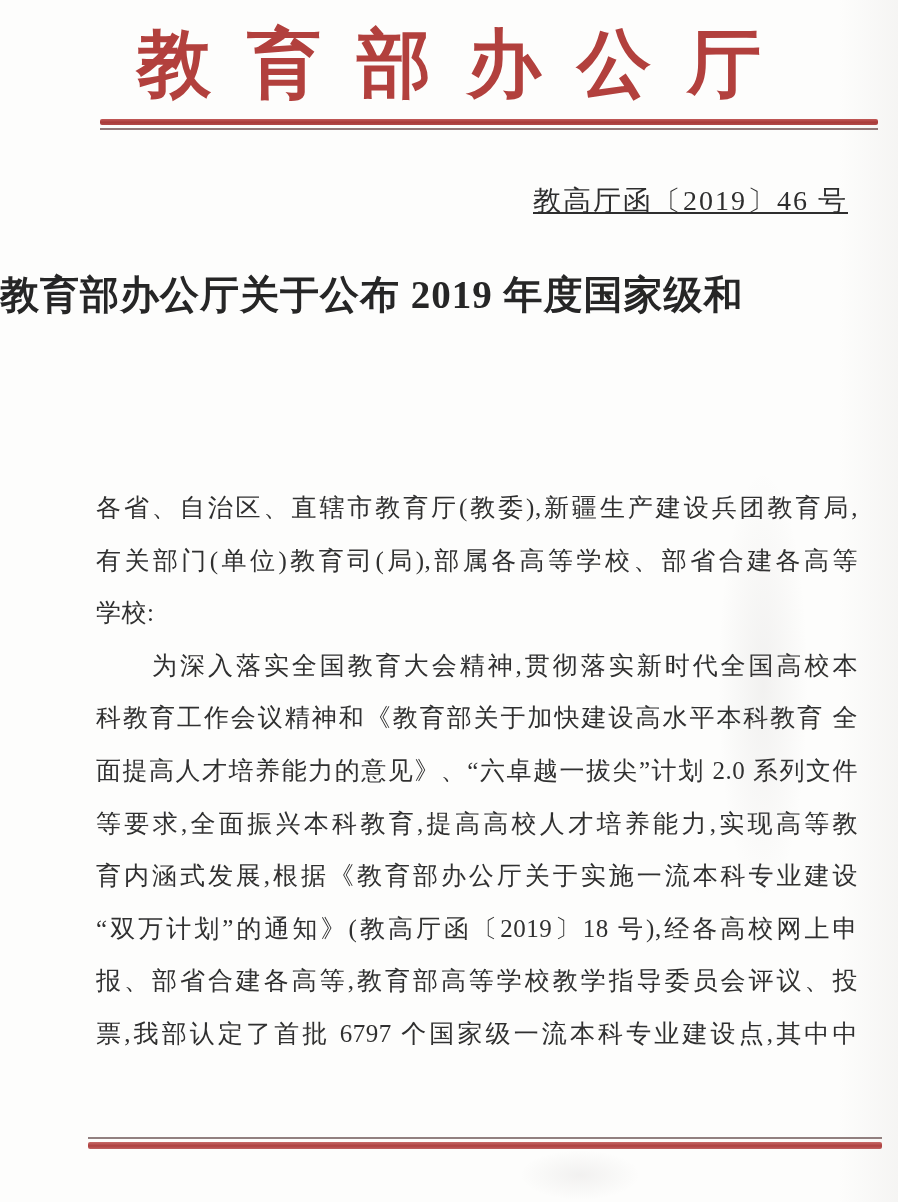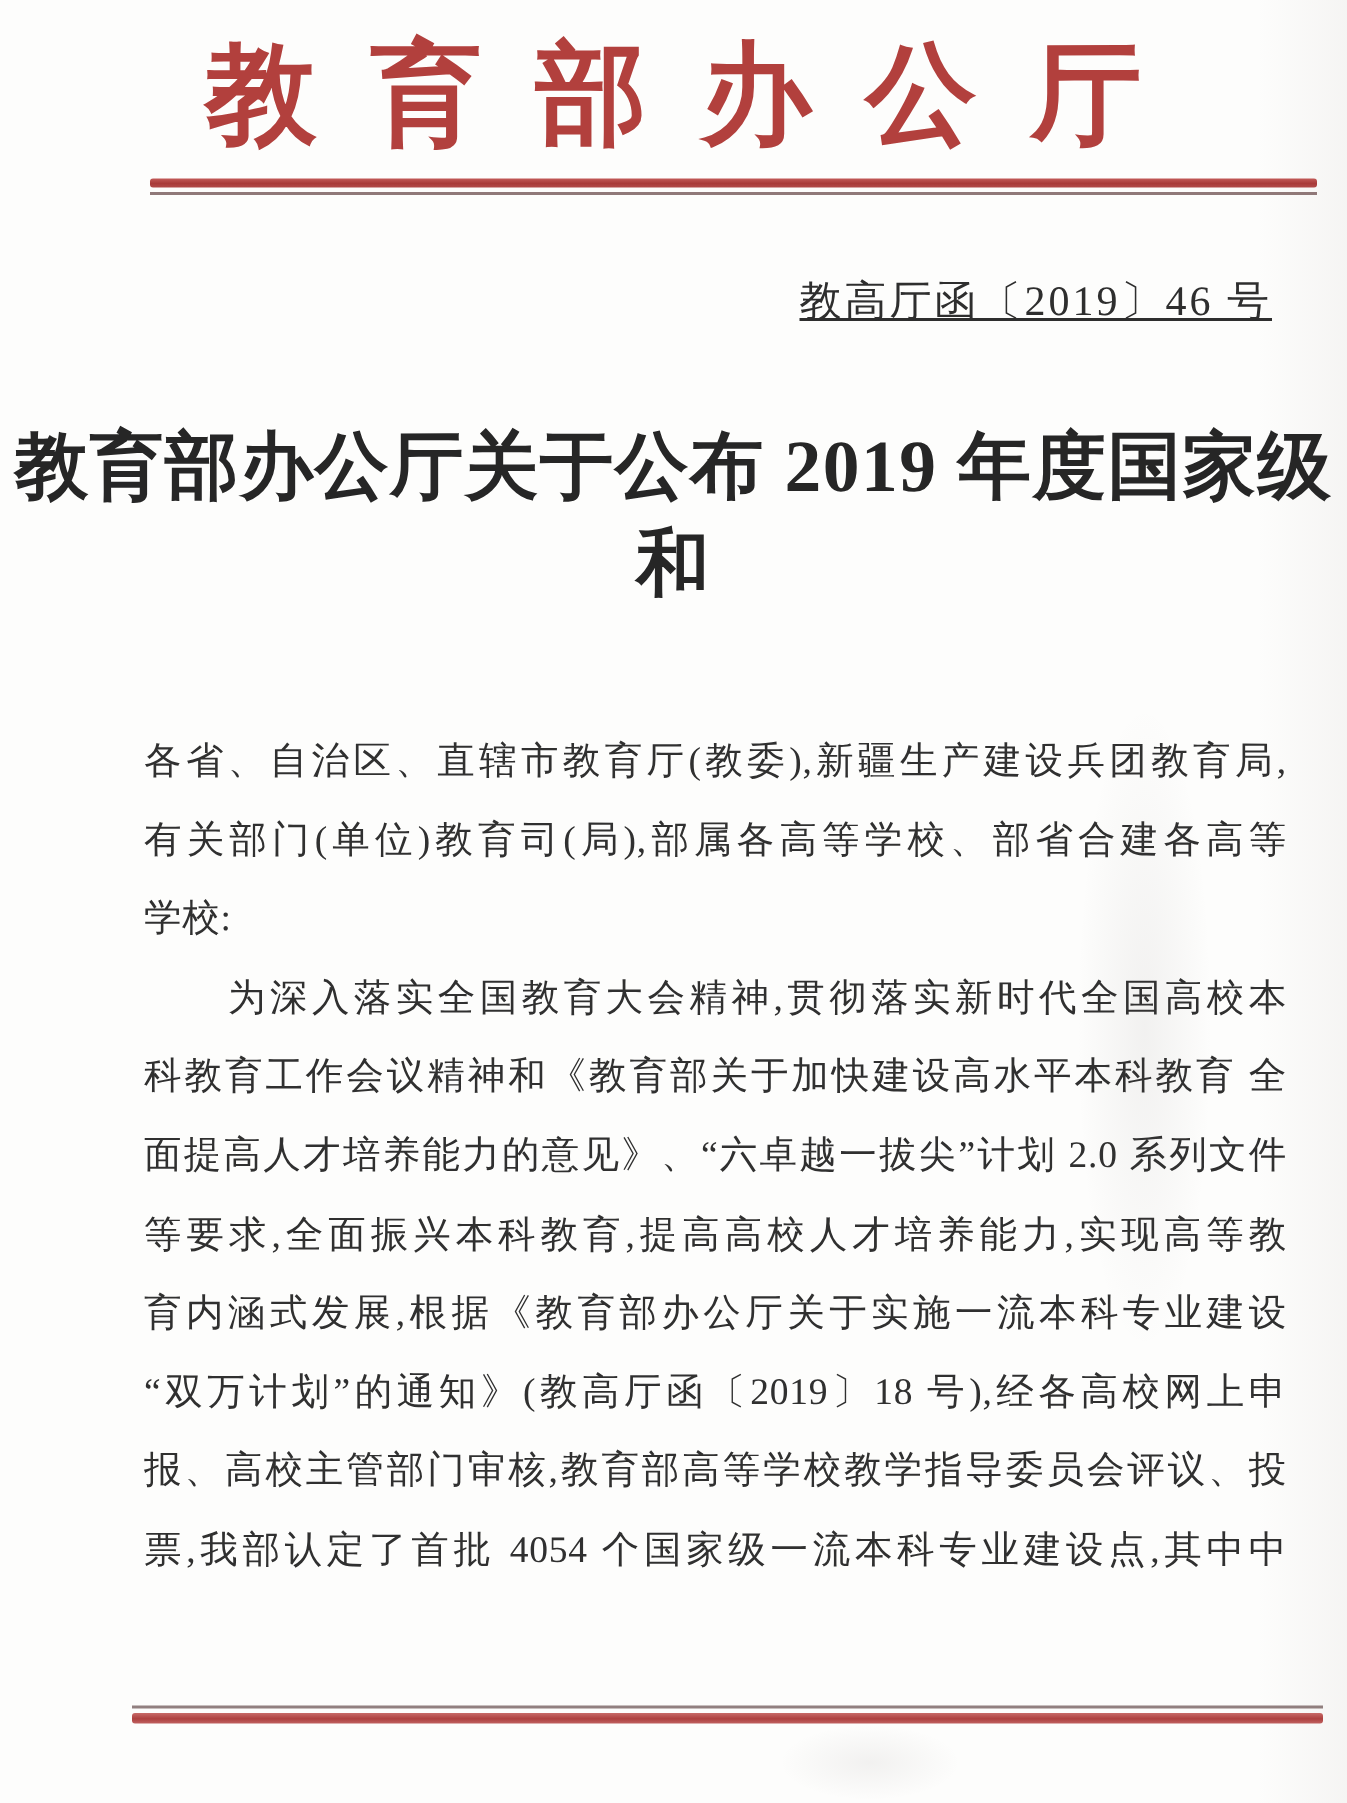--- a/index.html
+++ b/index.html
@@ -48,23 +48,22 @@
     top: 182px; right: 50px;
     font-size: 28px;
     color: #2e2e2e;
     letter-spacing: 2px;
     white-space: nowrap;
     text-decoration: underline;
   }
   
   .title {
     position: absolute;
-    top: 278px; left: 0; right: 0;
-    text-align: center;
-    font-size: 49px;
+    top: 262px; left: 0; right: 0;
+    font-size: 39px;
     font-weight: 700;
     line-height: 65px;
     color: #262626;
     letter-spacing: 1px;
   }
   
   .body-block {
     position: absolute;
     top: 482px; left: 96px;
     width: 762px;
@@ -110,22 +109,22 @@
   <div class="body-block">
     <div class="ln j">各省、自治区、直辖市教育厅(教委),新疆生产建设兵团教育局,</div>
     <div class="ln j">有关部门(单位)教育司(局),部属各高等学校、部省合建各高等</div>
     <div class="ln">学校:</div>
     <div class="ln j indent">为深入落实全国教育大会精神,贯彻落实新时代全国高校本</div>
     <div class="ln j">科教育工作会议精神和《教育部关于加快建设高水平本科教育 全</div>
     <div class="ln j">面提高人才培养能力的意见》、“六卓越一拔尖”计划 2.0 系列文件</div>
     <div class="ln j">等要求,全面振兴本科教育,提高高校人才培养能力,实现高等教</div>
     <div class="ln j">育内涵式发展,根据《教育部办公厅关于实施一流本科专业建设</div>
     <div class="ln j">“双万计划”的通知》(教高厅函〔2019〕18 号),经各高校网上申</div>
-    <div class="ln j">报、高校主管部门审核,教育部高等学校教学指导委员会评议、投</div>
-    <div class="ln j">票,我部认定了首批 4054 个国家级一流本科专业建设点,其中中</div>
+    <div class="ln j">报、部省合建各高等,教育部高等学校教学指导委员会评议、投</div>
+    <div class="ln j">票,我部认定了首批 6797 个国家级一流本科专业建设点,其中中</div>
   </div>
 
   <div class="rule-bottom">
     <div class="thin"></div>
     <div class="thick"></div>
   </div>
 
   <div class="smudge s1"></div>
   <div class="smudge s2"></div>
 

